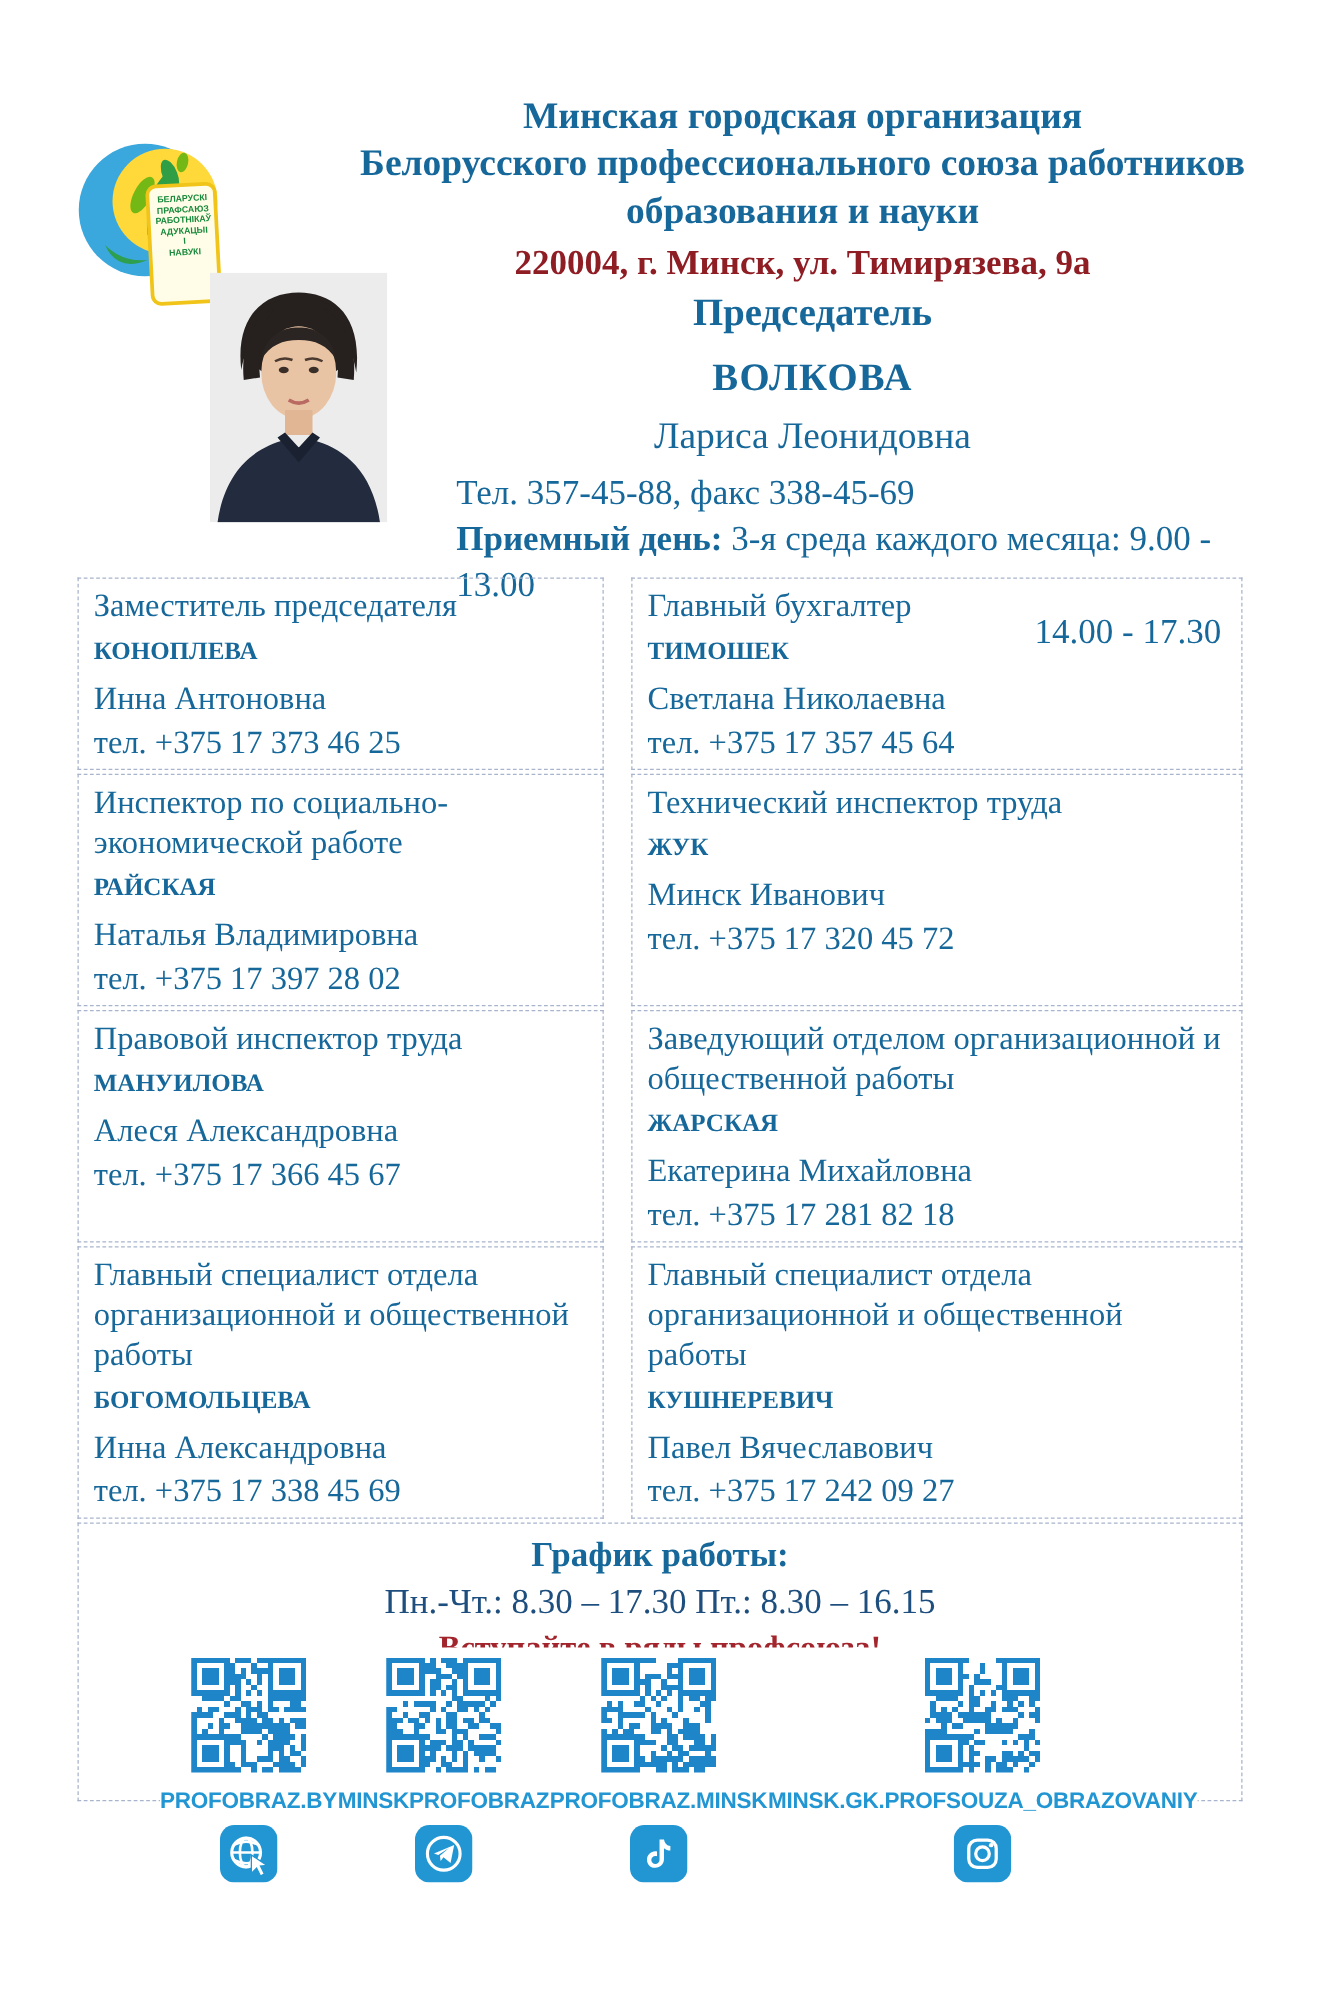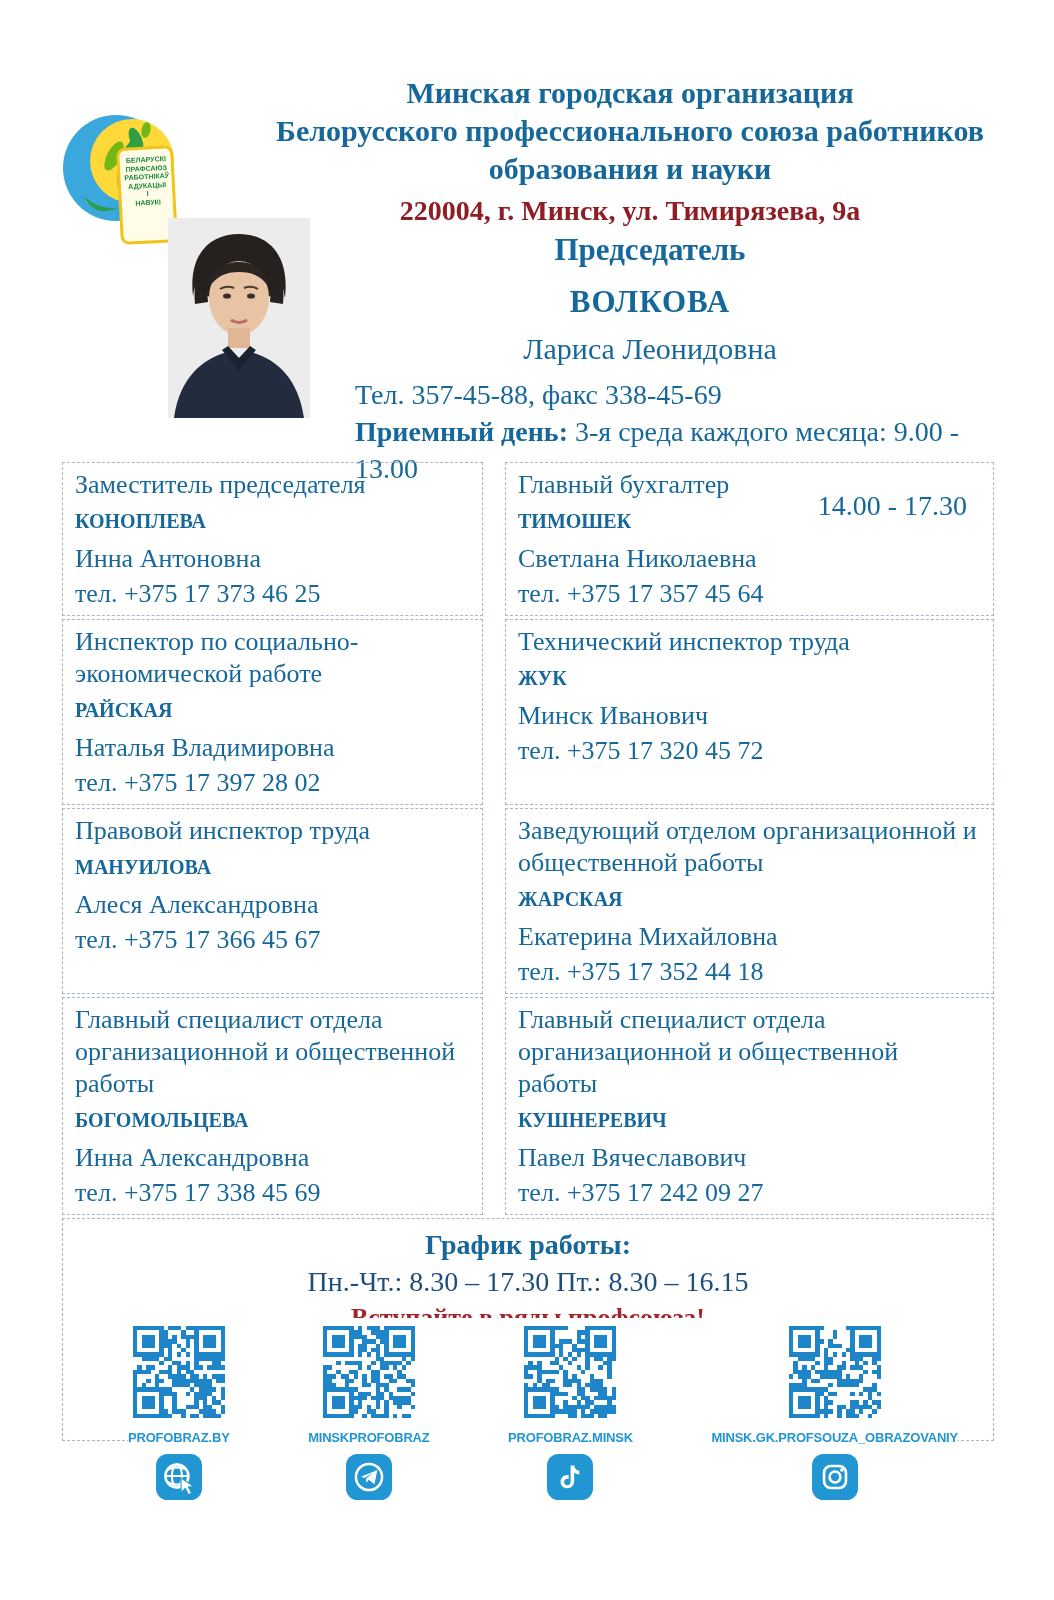--- a/index.html
+++ b/index.html
@@ -18,33 +18,33 @@
 
   
   .logo{position:absolute;left:62px;top:104px;width:120px;height:150px;}
   .logo svg{position:absolute;left:0;top:0;}
   .logo-card-text{position:absolute;left:60px;top:52px;width:50px;
     transform:rotate(-3deg);text-align:center;
     font-family:"Liberation Sans",sans-serif;font-weight:bold;
     font-size:7px;line-height:8.5px;color:#188a3c;letter-spacing:0;}
 
   
-  .org-header{position:absolute;left:260px;top:74px;width:740px;text-align:center;
+  .org-header{position:absolute;left:272px;top:74px;width:740px;text-align:center;
     color:var(--blue);font-weight:bold;font-size:30px;line-height:38px;}
   .org-address{color:var(--maroon);font-size:28px;line-height:34px;margin-top:6px;}
 
   
   .photo{position:absolute;left:168px;top:218px;width:142px;height:200px;overflow:hidden;}
 
   
   .chairman{position:absolute;left:300px;top:232px;width:700px;text-align:center;color:var(--blue);}
   .chairman-title{font-size:31px;font-weight:bold;margin-bottom:16px;}
   .chairman-surname{font-size:31px;font-weight:bold;letter-spacing:1px;margin-bottom:12px;}
   .chairman-name{font-size:30px;}
-  .contact{position:absolute;left:355px;top:376px;width:612px;color:var(--blue);
+  .contact{position:absolute;left:365px;top:376px;width:612px;color:var(--blue);
     font-size:28px;line-height:37px;}
   .reception-label{font-weight:bold;}
   .reception-line2{text-align:right;}
 
   
   .staff-table{position:absolute;left:62px;top:462px;width:932px;
     display:grid;grid-template-columns:421px 489px;column-gap:22px;row-gap:3px;
     color:var(--blue);}
   .cell{border:1px dashed var(--border);padding:6px 12px 4px 12px;
     font-size:26px;line-height:32px;box-sizing:border-box;}
@@ -63,21 +63,21 @@
   .email-line{font-size:25px;color:var(--blue);line-height:33px;margin-top:2px;}
   .email-link{color:var(--dark);text-decoration:underline;cursor:pointer;}
   .site-line{font-size:23px;color:var(--dark);line-height:30px;}
 
   
   .qr-band{position:absolute;left:128px;top:1318px;width:830px;height:192px;
     display:flex;justify-content:space-between;align-items:flex-start;
     background:#fff;z-index:2;padding-top:8px;}
   .qr-item{display:flex;flex-direction:column;align-items:center;}
   .qr{width:92px;height:92px;margin-bottom:12px;}
-  .qr-label{font-family:"Liberation Sans",sans-serif;font-weight:bold;font-size:13px;
+  .qr-label{font-family:"Liberation Sans",sans-serif;font-weight:bold;font-size:18px;
     color:var(--iconblue);letter-spacing:-0.2px;white-space:nowrap;margin-bottom:9px;}
   .social{width:46px;height:46px;}
 </style>
 </head>
 <body>
 
 <div class="page">
 
   <div class="logo">
     <svg width="120" height="150" viewBox="0 0 120 150">
@@ -174,21 +174,21 @@
     <div class="cell r3">
       <div class="position">Правовой инспектор труда</div>
       <div class="surname">МАНУИЛОВА</div>
       <div class="person-name">Алеся Александровна</div>
       <div class="person-phone">тел. +375 17 366 45 67</div>
     </div>
     <div class="cell r3">
       <div class="position">Заведующий отделом организационной и общественной работы</div>
       <div class="surname">ЖАРСКАЯ</div>
       <div class="person-name">Екатерина Михайловна</div>
-      <div class="person-phone">тел. +375 17 352 44 18</div>
+      <div class="person-phone">тел. +375 17 281 82 18</div>
     </div>
 
     <div class="cell r4">
       <div class="position">Главный специалист отдела организационной и общественной работы</div>
       <div class="surname">БОГОМОЛЬЦЕВА</div>
       <div class="person-name">Инна Александровна</div>
       <div class="person-phone">тел. +375 17 338 45 69</div>
     </div>
     <div class="cell r4">
       <div class="position">Главный специалист отдела организационной и общественной работы</div>

